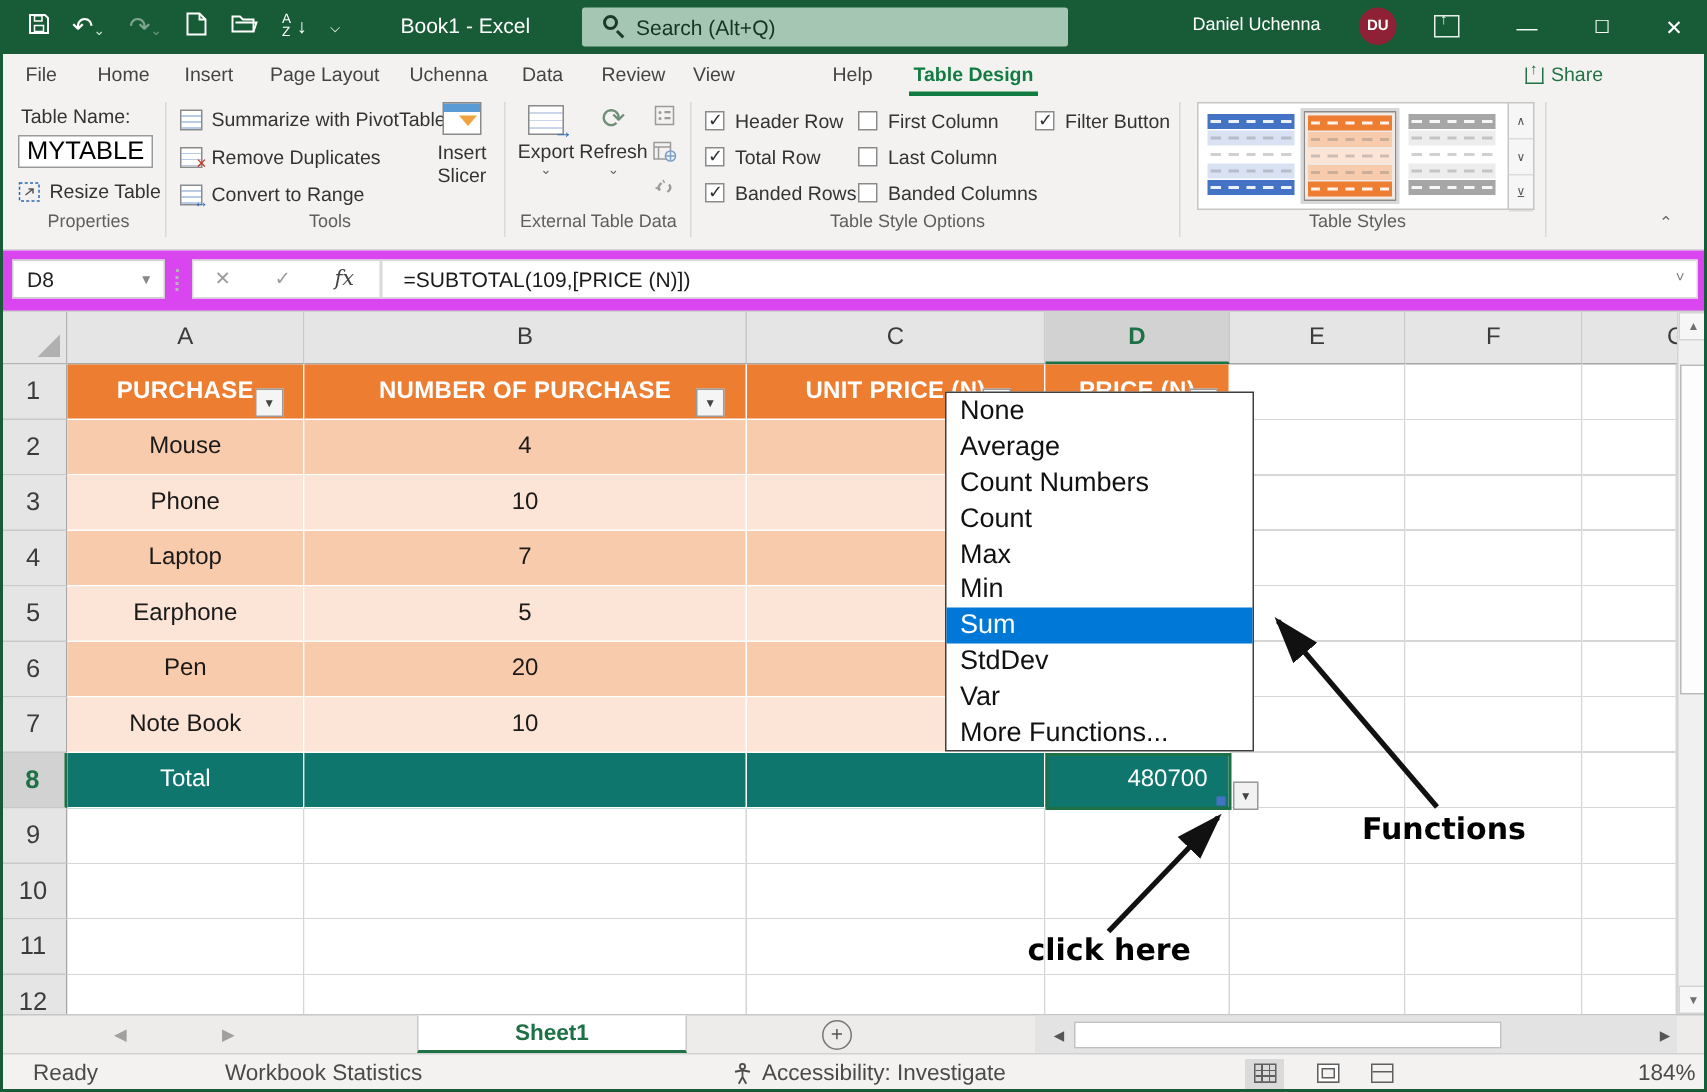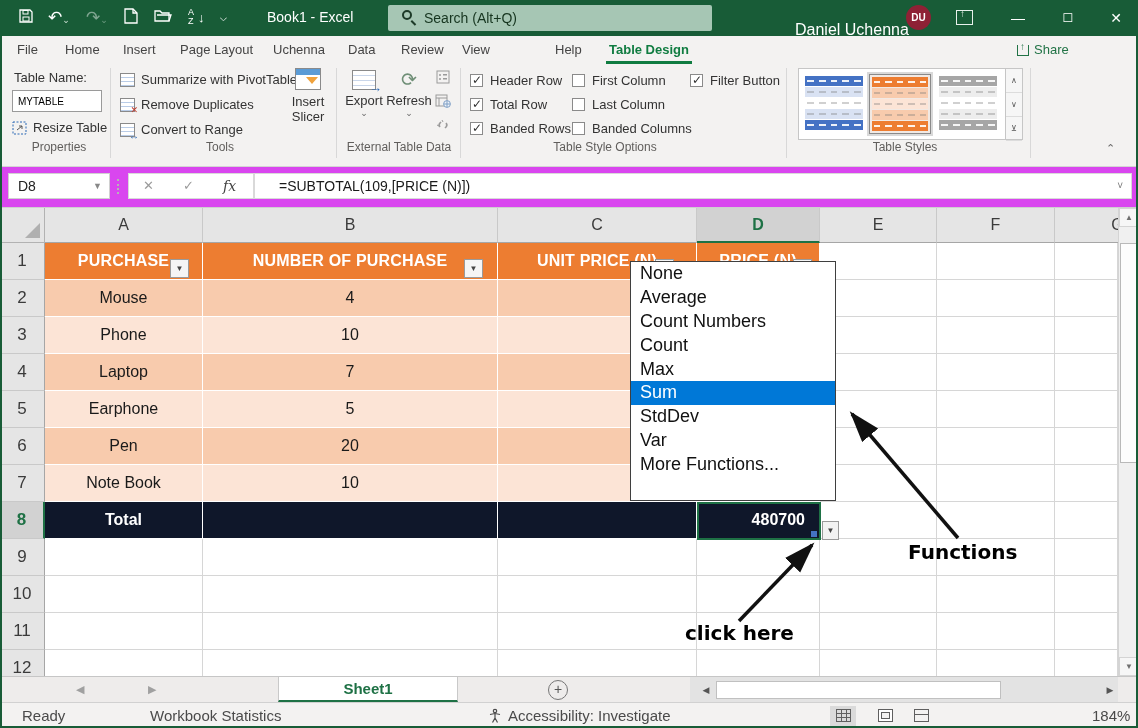--- a/index.html
+++ b/index.html
@@ -10,40 +10,40 @@
   
   .titlebar { position:absolute; left:0; top:0; width:1138px; height:36px; background:#185C37; color:#fff; }
   .qat-ic { position:absolute; top:8px; color:#fff; font-size:15px; line-height:20px; cursor:default; }
   .qat-dim { opacity:.45; }
   .qat-chev { font-size:9px; color:#cfe3d7; }
   .win-title { position:absolute; top:9px; font-size:14px; color:#fff; white-space:nowrap; }
   .searchbox { position:absolute; left:388px; top:5px; width:324px; height:26px; background:#a6c6b4; border-radius:2px; color:#16351f; font-size:14px; line-height:26px; }
   .searchbox .mag { position:absolute; left:14px; top:5px; width:10px; height:10px; border:2px solid #1d3a28; border-radius:50%; }
   .searchbox .mag::after { content:""; position:absolute; left:8px; top:8px; width:6px; height:2px; background:#1d3a28; transform:rotate(45deg); transform-origin:0 0; }
   .searchbox .stxt { position:absolute; left:36px; }
-  .user-name { position:absolute; left:795px; top:9px; font-size:16px; color:#fff;margin-top:12px; }
+  .user-name { position:absolute; left:795px; top:9px; font-size:12px; color:#fff; }
   .avatar { position:absolute; left:906px; top:5px; width:25px; height:25px; border-radius:50%; background:#8E2135; color:#fff; font-size:10px; font-weight:bold; text-align:center; line-height:25px; }
   .win-btn { position:absolute; top:0; width:44px; height:36px; color:#fff; text-align:center; line-height:36px; font-size:14px; }
   .ribbon-disp { position:absolute; left:956px; top:10px; width:17px; height:15px; border:1.5px solid #e8f1ec; }
   .ribbon-disp::after { content:"↑"; position:absolute; left:3px; top:-3px; font-size:10px; color:#e8f1ec; }
 
   
   .tabrow { position:absolute; left:0; top:36px; width:1138px; height:28px; background:#f3f2f1;padding-left:44px; }
   .rtab { position:absolute; top:0; height:28px; line-height:28px; font-size:13px; color:#444; padding:0 3px; }
   .rtab.active { color:#107C41; font-weight:bold; border-bottom:3px solid #107C41; }
   .share-btn { position:absolute; left:1017px; top:3px; height:22px; color:#217346; font-size:13px; line-height:22px; }
   .share-ic { display:inline-block; width:12px; height:11px; border:1.5px solid #217346; border-top:none; position:relative; top:2px; margin-right:5px; }
   .share-ic::after { content:"↑"; position:absolute; left:2px; top:-9px; font-size:10px; color:#217346; }
 
   
   .ribbon { position:absolute; left:0; top:64px; width:1138px; height:103px; background:#f3f2f1; border-bottom:1px solid #d4d4d4; font-size:13px; color:#333; }
   .rdiv { position:absolute; top:4px; width:1px; height:90px; background:#d8d8d8; }
   .grp-label { position:absolute; top:76px; font-size:12px; color:#605e5c; text-align:center; }
   .rlabel { position:absolute; font-size:13px; color:#333; white-space:nowrap; }
-  .tn-input { position:absolute; left:12px; top:26px; width:90px; height:22px; border:1px solid #9a9a9a; background:#fff; font-size:10px; padding-left:5px; font-family:"Liberation Sans",sans-serif; }
+  .tn-input { position:absolute; left:12px; top:26px; width:90px; height:22px; border:1px solid #9a9a9a; background:#fff; font-size:17px; padding-left:5px; font-family:"Liberation Sans",sans-serif; }
   .rbtn { position:absolute; white-space:nowrap; font-size:13px; color:#333; }
   .mini-ic { display:inline-block; vertical-align:-3px; margin-right:6px; }
   .ic-grid { width:15px; height:14px; border:1px solid #8a8a8a;
       background: repeating-linear-gradient(to bottom,#fff 0 3px,#b9cce7 3px 4px),#fff; position:relative; }
   .ic-redx::after { content:"✕"; color:#c0392b; font-size:9px; font-weight:bold; position:absolute; right:-4px; bottom:-4px; }
   .ic-blue-arrow::after { content:"↔"; color:#2b69b5; font-size:10px; position:absolute; right:-5px; bottom:-5px; font-weight:bold; }
   .bigbtn { position:absolute; text-align:center; font-size:13px; color:#333; }
   .slicer-ic { width:26px; height:22px; margin:0 auto 4px; border:1px solid #8a8a8a; background:linear-gradient(#5b9bd5 0 6px, #fff 6px); position:relative; }
   .slicer-ic::after { content:""; position:absolute; right:2px; top:8px; width:0; height:0; border-left:6px solid transparent; border-right:6px solid transparent; border-top:7px solid #f0a23c; }
   .export-ic { width:24px; height:20px; margin:0 auto 3px; border:1px solid #8a8a8a; background:repeating-linear-gradient(to bottom,#fff 0 4px,#c9d6ea 4px 5px); position:relative; }
@@ -68,41 +68,41 @@
   .ribbon-collapse { position:absolute; left:1106px; top:78px; font-size:11px; color:#666; }
 
   
   .fbar { position:absolute; left:0; top:167px; width:1138px; height:41px; background:#d946ef; border-bottom:1px solid #cfcfcf; }
   .namebox { position:absolute; left:8px; top:6px; width:102px; height:26px; background:#fff; border:1px solid #d0d0d0; font-size:14px; line-height:24px; padding-left:9px; color:#222; }
   .namebox .nb-arrow { position:absolute; right:7px; top:0; font-size:9px; color:#888; }
   .fdots { position:absolute; left:117px; top:12px; width:3px; height:15px; border-left:2px dotted #b5b5b5; }
   .fbtns { position:absolute; left:128px; top:6px; width:126px; height:26px; background:#fff; border:1px solid #d9d9d9; }
   .fbtn { position:absolute; top:0; height:24px; line-height:24px; font-size:13px; color:#9b9b9b; }
   .fx { color:#444; font-family:"DejaVu Serif",serif; font-style:italic; font-size:14px; }
-  .ffield { position:absolute; left:254px; top:6px; width:878px; height:26px; background:#fff; border:1px solid #d9d9d9; font-size:14px; line-height:24px; padding-left:24px; color:#1a1a1a; }
+  .ffield { position:absolute; left:254px; top:6px; width:878px; height:26px; background:#fff; border:1px solid #d9d9d9; font-size:14px; line-height:24px; padding-left:14px; color:#1a1a1a; }
   .ffield .f-chev { position:absolute; right:8px; top:0; font-size:10px; color:#777; }
 
   
   .grid { position:absolute; left:0; top:208px; width:1138px; height:468px; background:#fff; overflow:hidden; }
   .corner { position:absolute; left:0; top:0; width:45px; height:35px; background:#e5e5e5; border-right:1px solid #b2b2b2; border-bottom:1px solid #b2b2b2; }
   .corner .tri { position:absolute; right:4px; bottom:4px; width:0; height:0; border-bottom:15px solid #b0b0b0; border-left:15px solid transparent; }
   .colhead { position:absolute; top:0; height:35px; background:#e5e5e5; border-right:1px solid #c9c9c9; border-bottom:1px solid #a6a6a6; text-align:center; font-size:16px; line-height:34px; color:#3b3b3b; }
   .colhead.sel { background:#d2d2d2; color:#1E7145; border-bottom:2px solid #1E7145; font-weight:bold; }
   .rowhead { position:absolute; left:0; width:45px; height:37px; background:#e5e5e5; border-right:1px solid #a6a6a6; border-bottom:1px solid #c9c9c9; text-align:center; font-size:17px; line-height:36px; color:#3b3b3b; }
   .rowhead.sel { background:#d2d2d2; color:#1E7145; border-right:2px solid #1E7145; font-weight:bold; }
   .gcol { position:absolute; top:35px; height:433px; border-right:1px solid #d6d6d6;
       background:repeating-linear-gradient(to bottom,#fff 0 36px,#d6d6d6 36px 37px); }
   
   .xtable { position:absolute; left:45px; top:35px; width:775px; display:grid; grid-template-columns:158px 295px 199px 123px; grid-auto-rows:37px; z-index:10; }
   .xtable > div { border-right:1px solid #fff; border-bottom:1px solid #fff; font-size:16px; line-height:36px; color:#1a1a1a; text-align:center; white-space:nowrap; overflow:hidden; }
   .th { background:#ED7D31; color:#fff !important; font-weight:bold; font-size:14px; letter-spacing:.2px; }
   .band-a { background:#F8CBAD; }
   .band-b { background:#FCE4D6; }
   .num { text-align:right !important; padding-right:10px; }
-  .trow { background:#0f172a; color:#fff !important; font-weight:bold; }
+  .trow { background:#0f766e; color:#fff !important; font-weight:normal; }
   .filterbtn { position:absolute; width:19px; height:19px; background:#f5f5f5; border:1px solid #9a9a9a; text-align:center; line-height:17px; font-size:8px; color:#444; z-index:12; }
   .sel-cell { position:absolute; left:697px; top:294px; width:124px; height:38px; border:2px solid #1E7145; z-index:40; }
   .fill-handle { position:absolute; left:811px; top:323px; width:6px; height:6px; background:#4472C4; z-index:41; }
   .totbtn { position:absolute; left:822px; top:313px; width:17px; height:19px; background:#f2f2f2; border:1px solid #9a9a9a; text-align:center; line-height:17px; font-size:8px; color:#444; z-index:30; }
   
   .fmenu { position:absolute; left:630px; top:53px; width:206px; height:240px; background:#fff; border:1px solid #3f3f3f; z-index:50; }
   .fmenu .mi { height:23.9px; line-height:23.9px; font-size:18px; color:#111; padding-left:9px; white-space:nowrap; }
   .fmenu .mi.sel { background:#0078D7; color:#fff; }
   
   .anno { position:absolute; font-family:"DejaVu Sans",sans-serif; font-weight:bold; font-size:20px; color:#000; z-index:60; white-space:nowrap; }
@@ -485,20 +485,21 @@
     <div class="sel-cell"></div>
     <div class="fill-handle"></div>
     <div class="totbtn">▼</div>
 
     <div class="fmenu">
       <div class="mi">None</div>
       <div class="mi">Average</div>
       <div class="mi">Count Numbers</div>
       <div class="mi">Count</div>
       <div class="mi">Max</div>
+      <div class="mi">Min</div>
       <div class="mi sel">Sum</div>
       <div class="mi">StdDev</div>
       <div class="mi">Var</div>
       <div class="mi">More Functions...</div>
     </div>
 
     <svg class="arrows">
       <defs>
         <marker id="ah" markerWidth="10" markerHeight="8" refX="8" refY="3" orient="auto" markerUnits="strokeWidth">
           <path d="M0,0 L9,3 L0,6 z" fill="#111"></path>

